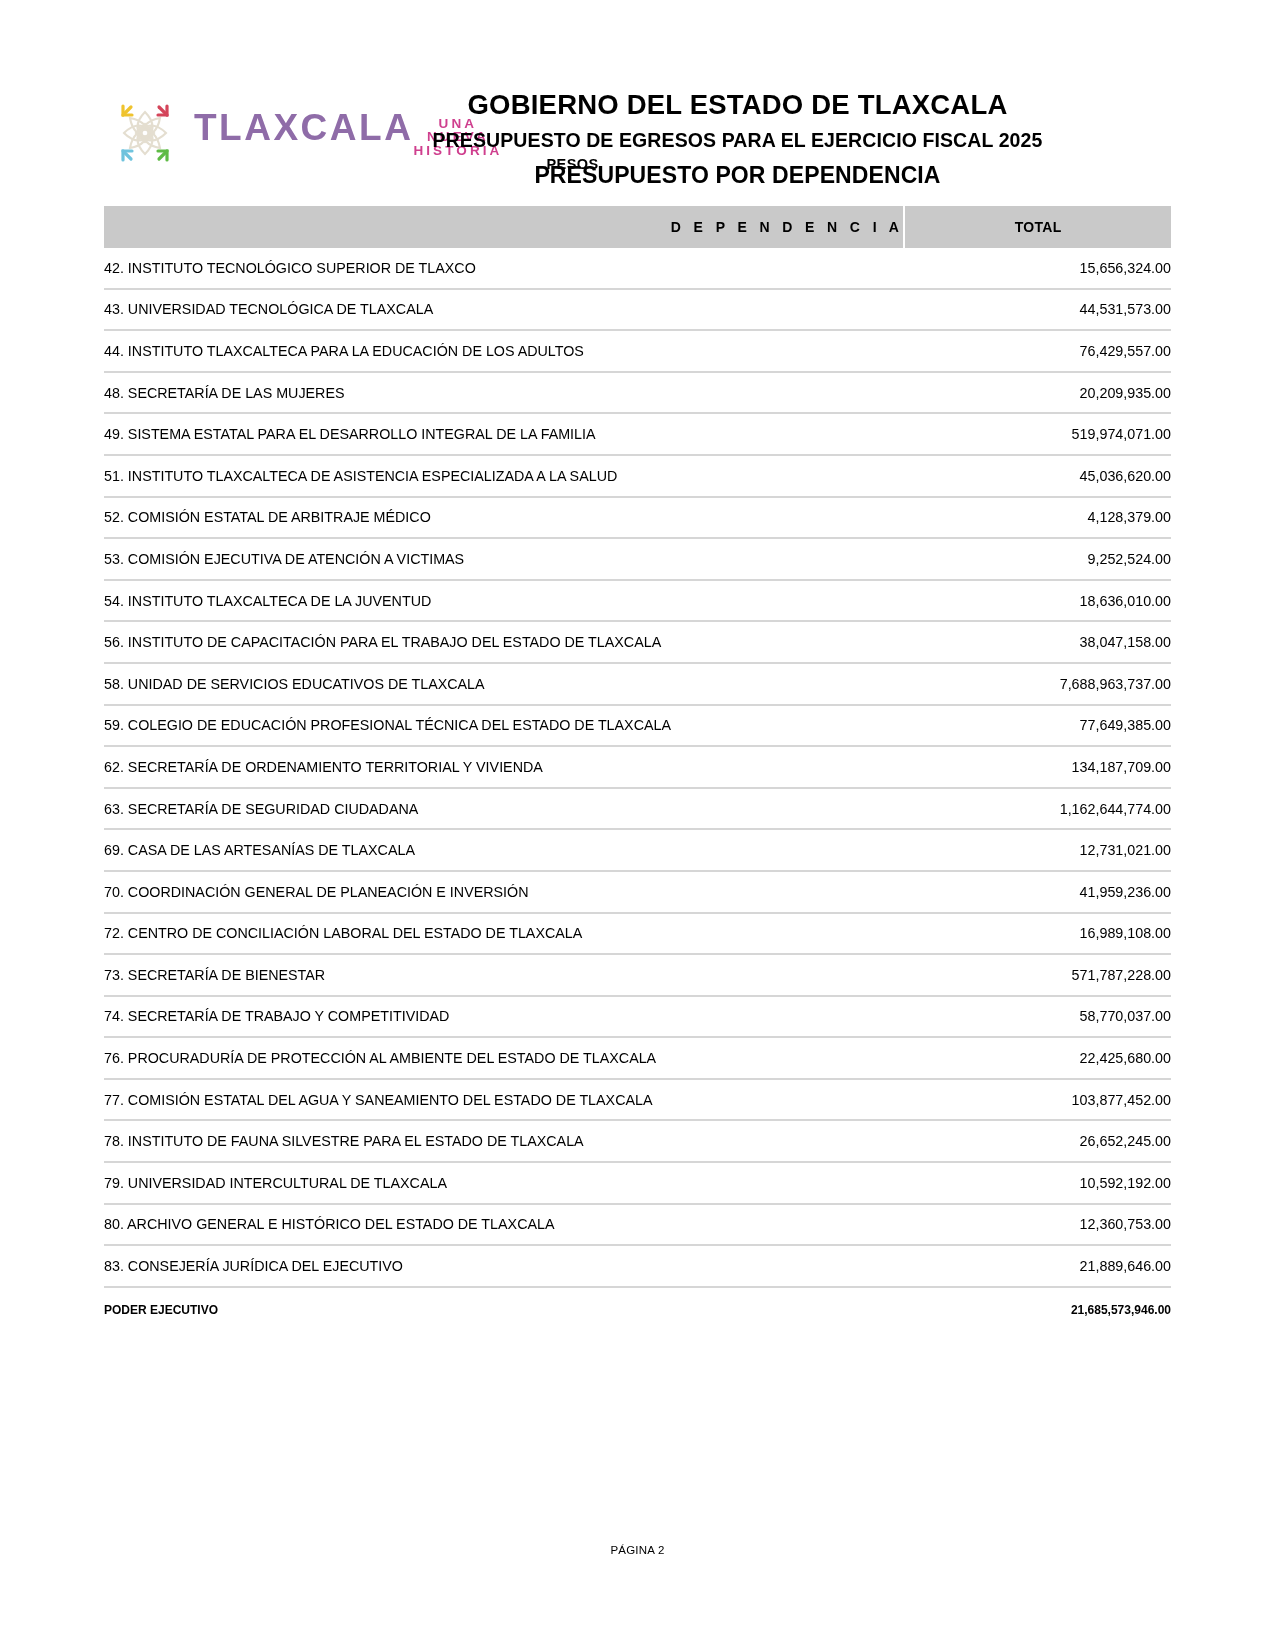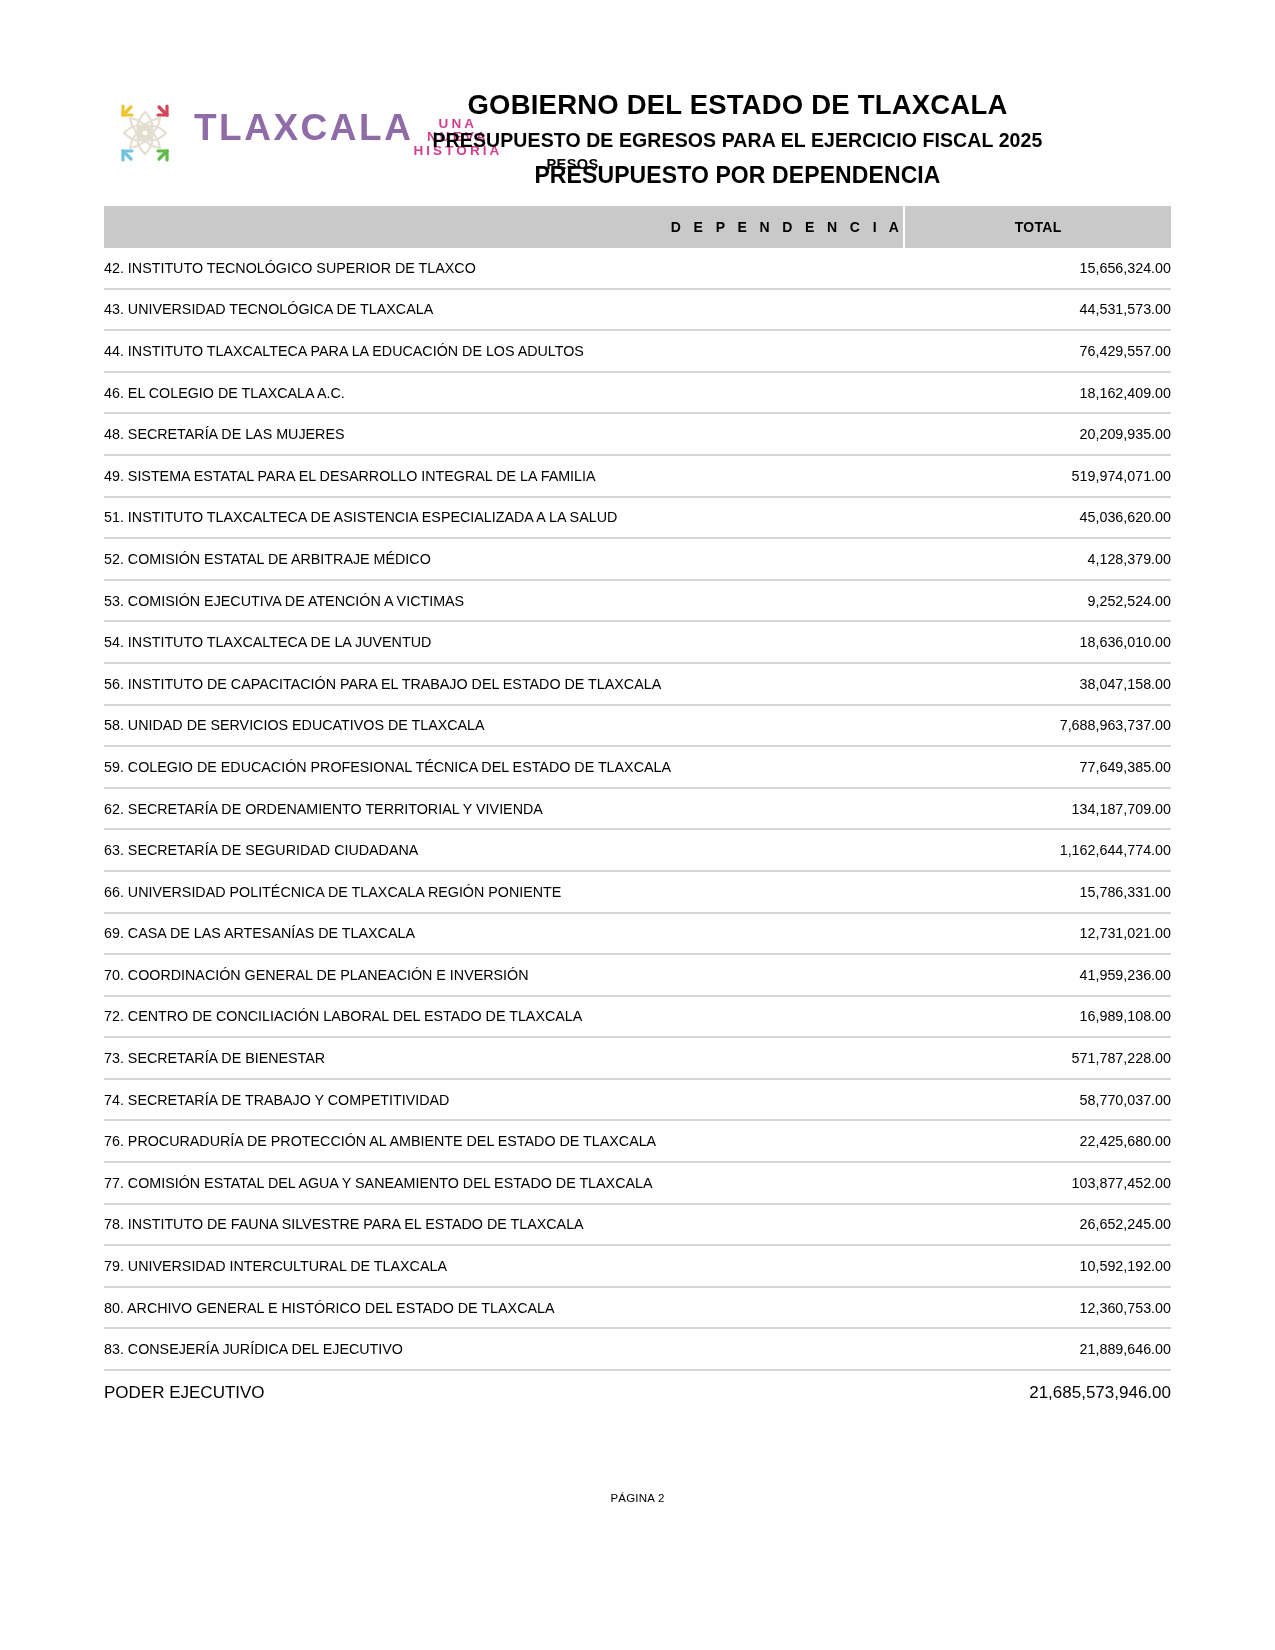--- a/index.html
+++ b/index.html
@@ -145,31 +145,31 @@
   td.dep {
     text-align: left;
     padding-left: 11px;
   }
   td.amt {
     text-align: right;
     padding-right: 11px;
   }
   tbody tr.total-row td {
     border-bottom: none;
-    font-weight: normal;
-    font-size: 17px;
+    font-weight: bold;
+    font-size: 12px;
     height: 44px;
   }
 
   
   .footer {
     position: absolute;
     left: 0;
     right: 0;
-    top: 1492px;
+    top: 1544px;
     text-align: center;
     font-size: 11.5px;
     letter-spacing: 0.2px;
   }
 </style>
 </head>
 <body>
 
 <div class="page">
 
@@ -245,24 +245,20 @@
           </tr>
           <tr>
             <td class="dep">43. UNIVERSIDAD TECNOLÓGICA DE TLAXCALA</td>
             <td class="amt">44,531,573.00</td>
           </tr>
           <tr>
             <td class="dep">44. INSTITUTO TLAXCALTECA PARA LA EDUCACIÓN DE LOS ADULTOS</td>
             <td class="amt">76,429,557.00</td>
           </tr>
           <tr>
-            <td class="dep">46. EL COLEGIO DE TLAXCALA A.C.</td>
-            <td class="amt">18,162,409.00</td>
-          </tr>
-          <tr>
             <td class="dep">48. SECRETARÍA DE LAS MUJERES</td>
             <td class="amt">20,209,935.00</td>
           </tr>
           <tr>
             <td class="dep">49. SISTEMA ESTATAL PARA EL DESARROLLO INTEGRAL DE LA FAMILIA</td>
             <td class="amt">519,974,071.00</td>
           </tr>
           <tr>
             <td class="dep">51. INSTITUTO TLAXCALTECA DE ASISTENCIA ESPECIALIZADA A LA SALUD</td>
             <td class="amt">45,036,620.00</td>
@@ -291,24 +287,20 @@
             <td class="dep">59. COLEGIO DE EDUCACIÓN PROFESIONAL TÉCNICA DEL ESTADO DE TLAXCALA</td>
             <td class="amt">77,649,385.00</td>
           </tr>
           <tr>
             <td class="dep">62. SECRETARÍA DE ORDENAMIENTO TERRITORIAL Y VIVIENDA</td>
             <td class="amt">134,187,709.00</td>
           </tr>
           <tr>
             <td class="dep">63. SECRETARÍA DE SEGURIDAD CIUDADANA</td>
             <td class="amt">1,162,644,774.00</td>
-          </tr>
-          <tr>
-            <td class="dep">66. UNIVERSIDAD POLITÉCNICA DE TLAXCALA REGIÓN PONIENTE</td>
-            <td class="amt">15,786,331.00</td>
           </tr>
           <tr>
             <td class="dep">69. CASA DE LAS ARTESANÍAS DE TLAXCALA</td>
             <td class="amt">12,731,021.00</td>
           </tr>
           <tr>
             <td class="dep">70. COORDINACIÓN GENERAL DE PLANEACIÓN E INVERSIÓN</td>
             <td class="amt">41,959,236.00</td>
           </tr>
           <tr>

